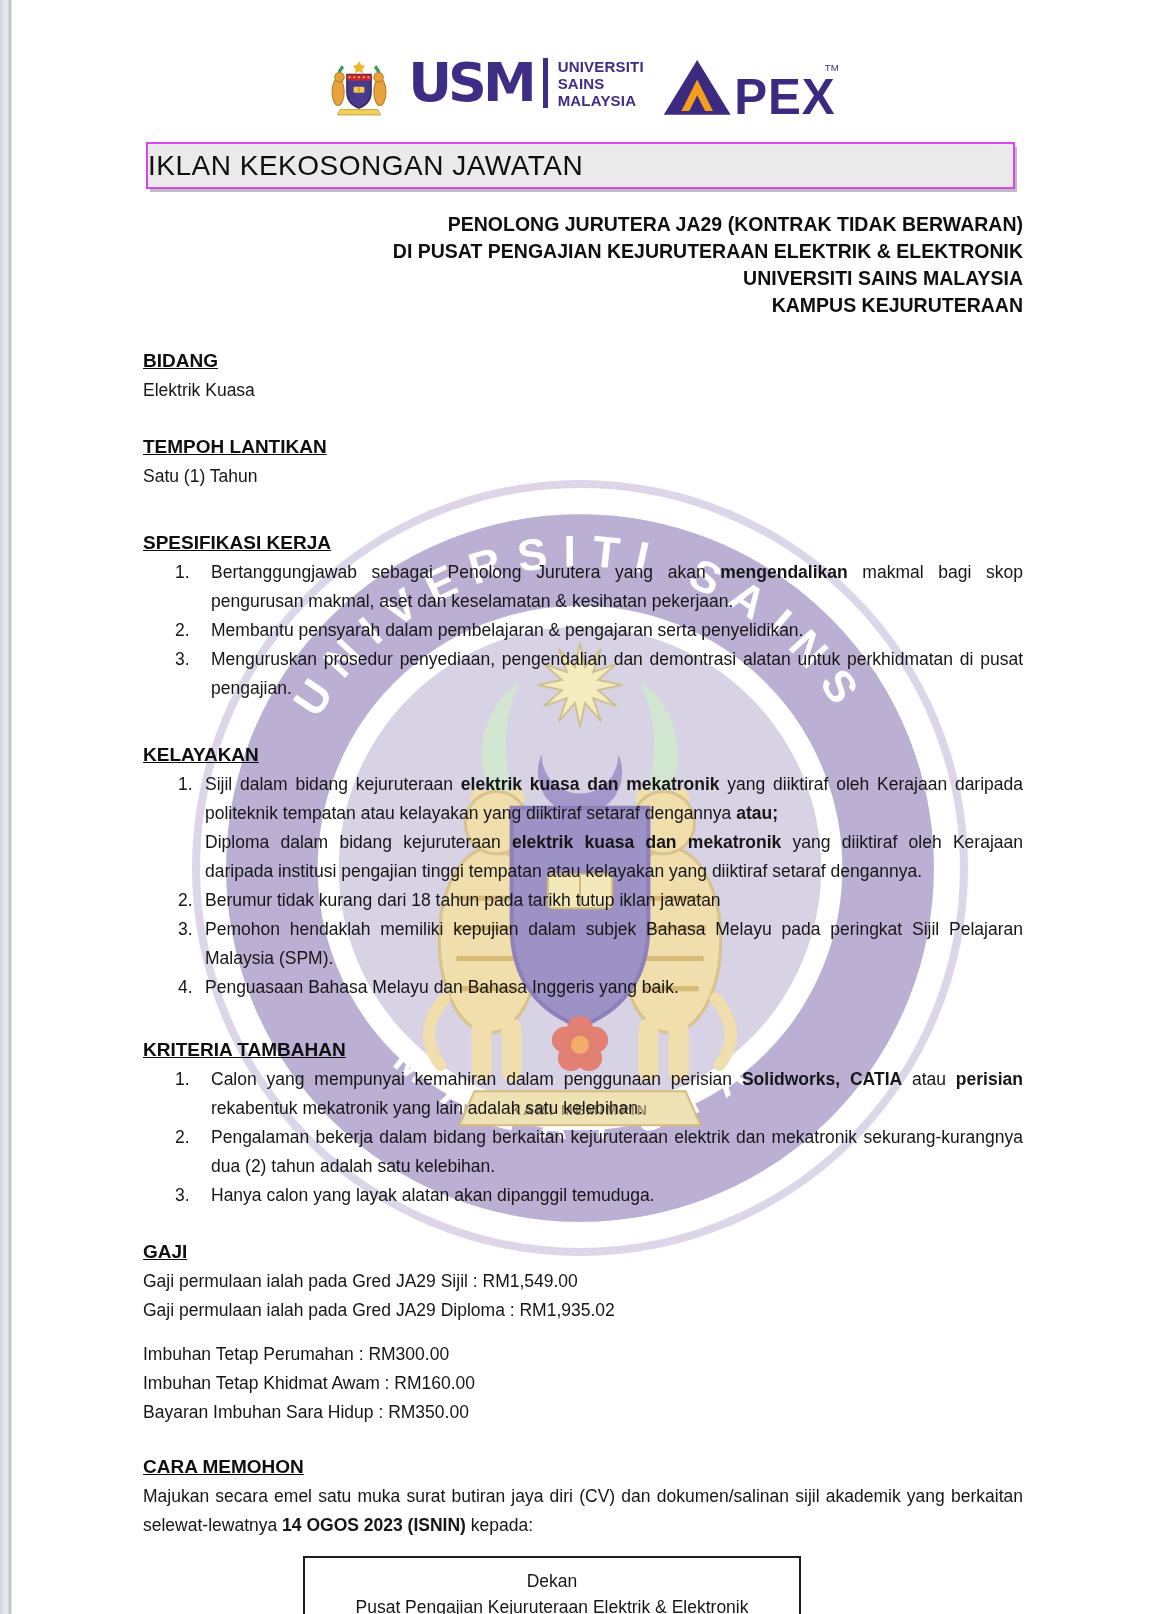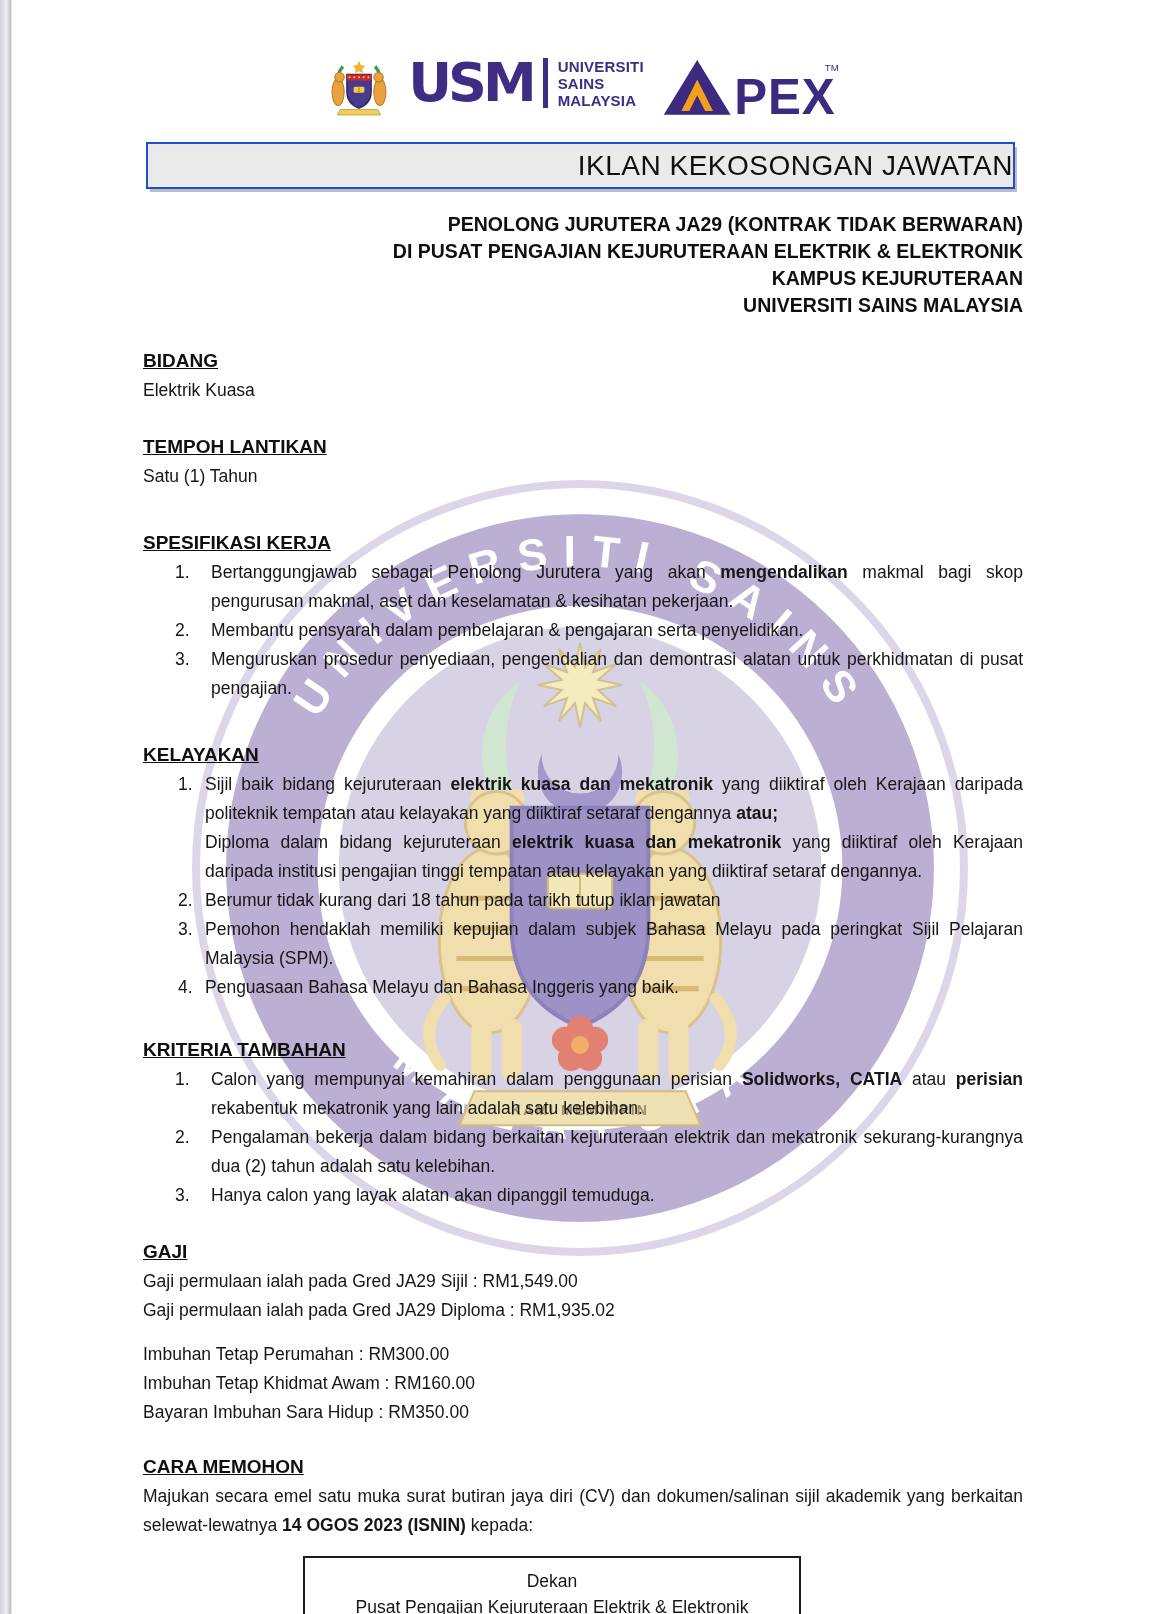--- a/index.html
+++ b/index.html
@@ -20,22 +20,22 @@
   .crest-svg{width:62px;height:88px;}
   .usm-lockup{display:flex;align-items:center;gap:10px;margin-top:10px;}
   .usm-word{font-family:"DejaVu Sans",sans-serif;font-size:54px;font-weight:bold;color:#3f2d85;letter-spacing:-4px;line-height:58px;}
   .usm-bar{width:5px;height:50px;background:#3f2d85;}
   .usm-stack{display:flex;flex-direction:column;}
   .usm-stack div{font-size:15px;font-weight:bold;color:#3f2d85;line-height:17px;letter-spacing:.2px;}
   .apex-svg{width:176px;height:76px;margin-top:8px;}
 
   
   .banner{
-    margin:6px 8px 0 3px;height:43px;background:#eaeaea;border:2px solid #1d4ed8;
-    box-shadow:3px 4px 0 -1px #bdbdbd;display:flex;align-items:center;justify-content:flex-end;
+    margin:6px 8px 0 3px;height:43px;background:#eaeaea;border:2px solid #d946ef;
+    box-shadow:3px 4px 0 -1px #bdbdbd;display:flex;align-items:center;justify-content:flex-start;
   }
   .banner-title{font-size:28px;color:#0f0f0f;letter-spacing:.5px;}
 
   .job-title{margin-top:22px;text-align:right;font-size:19.5px;font-weight:bold;line-height:27px;color:#0f0f0f;}
 
   .sec-h{display:inline-block;font-size:19px;font-weight:bold;text-decoration:underline;line-height:24px;color:#0f0f0f;}
   .s-bidang{margin-top:30px}.s-tempoh{margin-top:30px}.s-spes{margin-top:40px}
   .s-kel{margin-top:40px}.s-kri{margin-top:36px}.s-gaji{margin-top:30px}.s-cara{margin-top:28px}
   .sec-body{margin-top:3px;}
   .body-line{font-size:17.5px;line-height:29px;}
@@ -152,22 +152,22 @@
       </svg>
     </div>
 
     <div class="banner">
       <div class="banner-title">IKLAN KEKOSONGAN JAWATAN</div>
     </div>
 
     <div class="job-title">
       <div>PENOLONG JURUTERA JA29 (KONTRAK TIDAK BERWARAN)</div>
       <div>DI PUSAT PENGAJIAN KEJURUTERAAN ELEKTRIK &amp; ELEKTRONIK</div>
+      <div>UNIVERSITI SAINS MALAYSIA</div>
       <div>KAMPUS KEJURUTERAAN</div>
-      <div>UNIVERSITI SAINS MALAYSIA</div>
     </div>
 
     <div class="s-bidang">
       <span class="sec-h">BIDANG</span>
       <div class="sec-body">
         <div class="body-line">Elektrik Kuasa</div>
       </div>
     </div>
 
     <div class="s-tempoh">
@@ -194,21 +194,21 @@
         </div>
       </div>
     </div>
 
     <div class="s-kel">
       <span class="sec-h">KELAYAKAN</span>
       <div class="sec-body">
         <div class="li">
           <span class="num kl-num">1.</span>
           <span class="txt">
-            <span><span>Sijil baik bidang kejuruteraan </span><b>elektrik kuasa dan mekatronik</b><span> yang diiktiraf oleh Kerajaan daripada politeknik tempatan atau kelayakan yang diiktiraf setaraf dengannya </span><b>atau;</b></span><br>
+            <span><span>Sijil dalam bidang kejuruteraan </span><b>elektrik kuasa dan mekatronik</b><span> yang diiktiraf oleh Kerajaan daripada politeknik tempatan atau kelayakan yang diiktiraf setaraf dengannya </span><b>atau;</b></span><br>
             <span><span>Diploma dalam bidang kejuruteraan </span><b>elektrik kuasa dan mekatronik</b><span> yang diiktiraf oleh Kerajaan daripada institusi pengajian tinggi tempatan atau kelayakan yang diiktiraf setaraf dengannya.</span></span>
           </span>
         </div>
         <div class="li">
           <span class="num kl-num">2.</span>
           <span class="txt">Berumur tidak kurang dari 18 tahun pada tarikh tutup iklan jawatan</span>
         </div>
         <div class="li">
           <span class="num kl-num">3.</span>
           <span class="txt">Pemohon hendaklah memiliki kepujian dalam subjek Bahasa Melayu pada peringkat Sijil Pelajaran Malaysia (SPM).</span>

